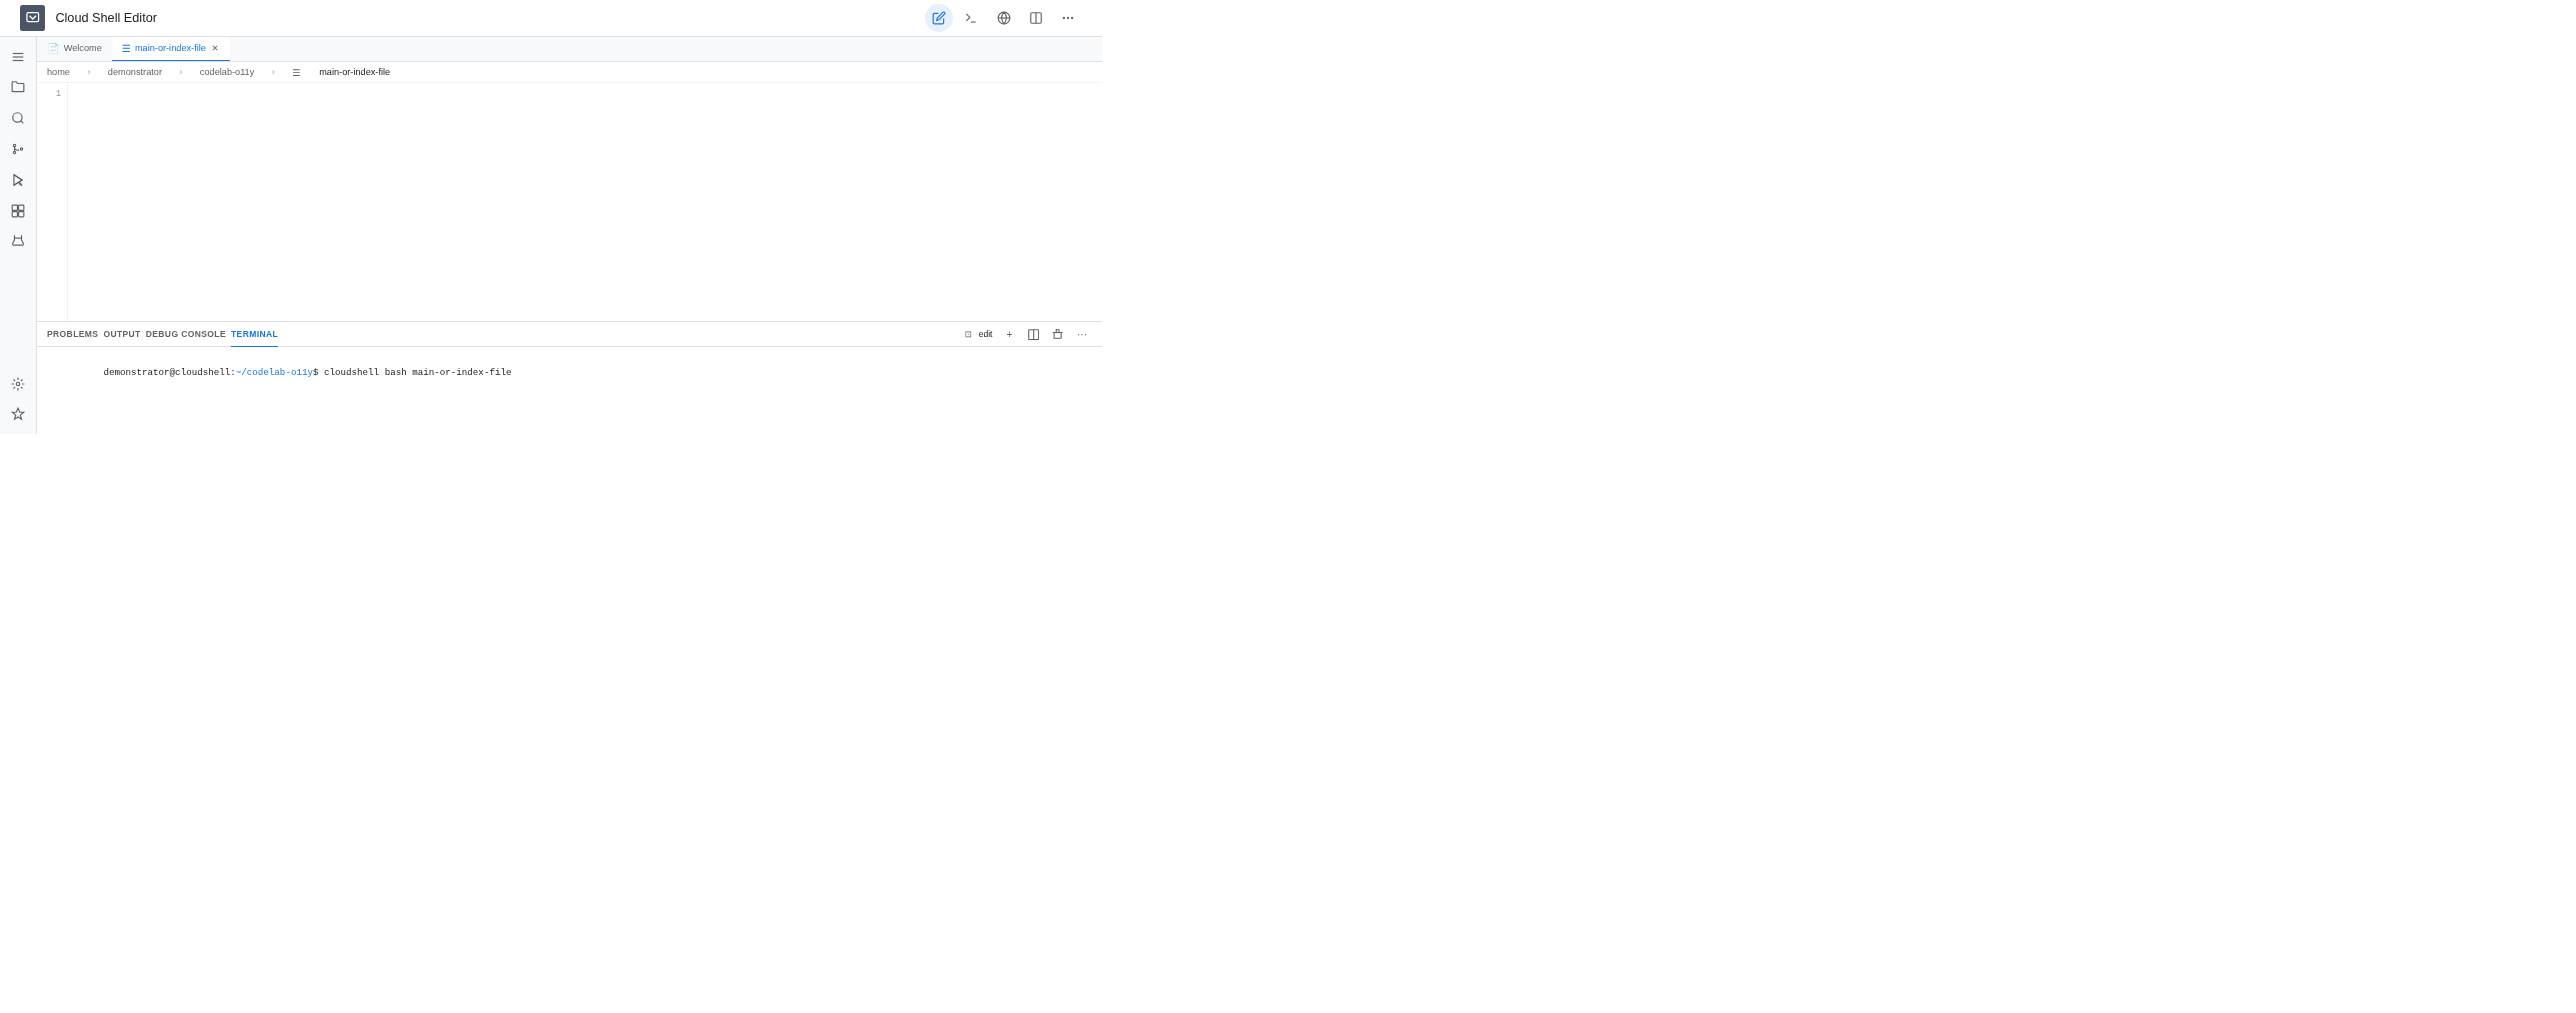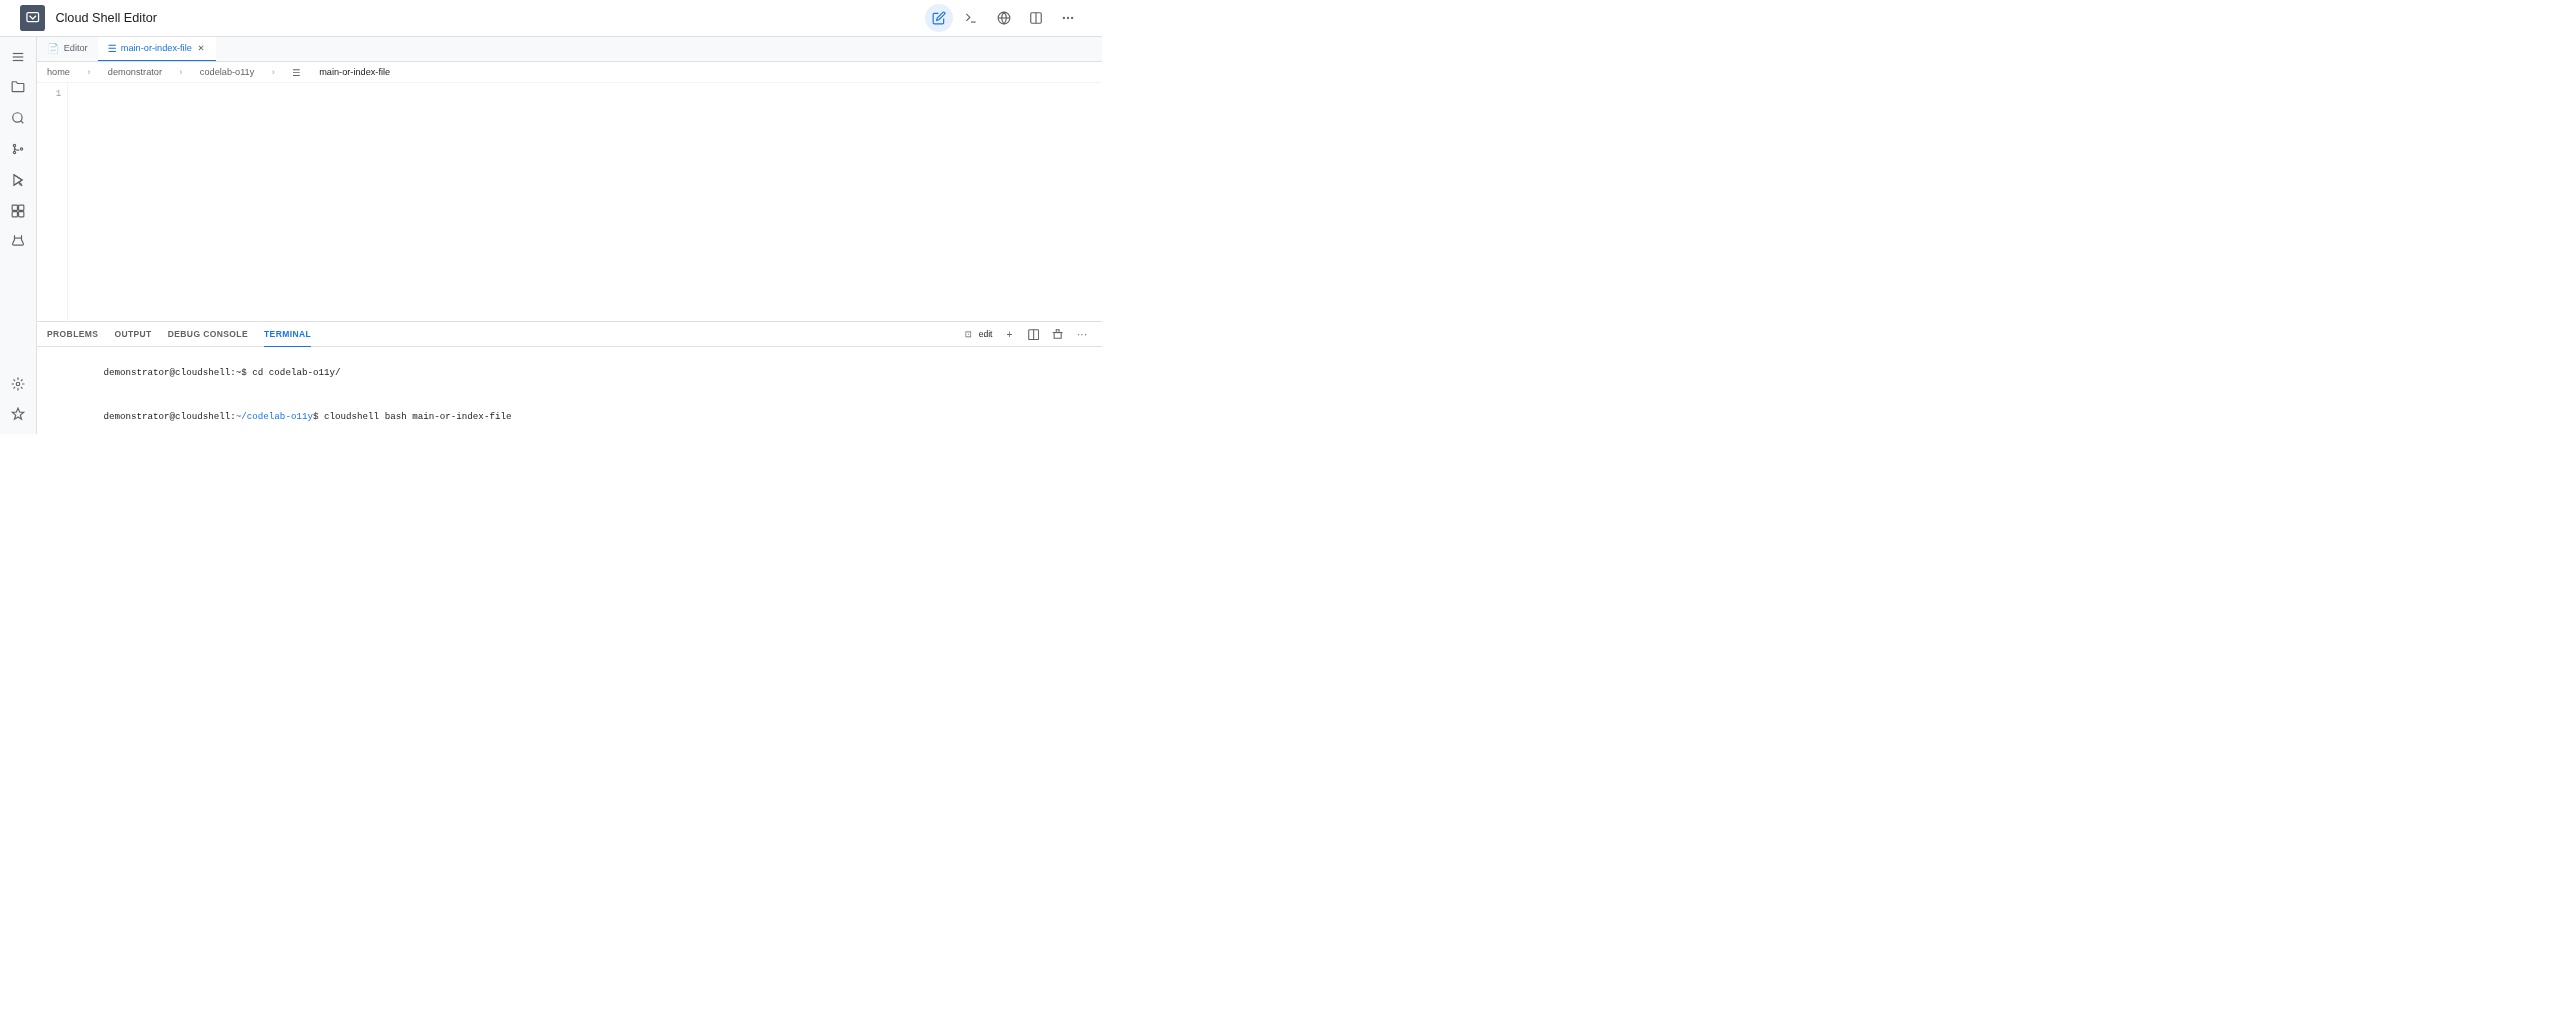--- a/index.html
+++ b/index.html
@@ -193,21 +193,21 @@
       flex-direction: column;
       flex-shrink: 0;
       background: #fff;
     }
     .panel-tabs {
       display: flex;
       align-items: center;
       height: 25.4px;
       border-bottom: 0.7px solid #e0e0e0;
       padding: 0 10px;
-      gap: 16px;
+      gap: 5px;
       flex-shrink: 0;
     }
     .panel-tab {
       font-size: 8.5px;
       font-weight: 600;
       color: #5f6368;
       cursor: pointer;
       text-transform: uppercase;
       letter-spacing: 0.4px;
       height: 25.4px;
@@ -366,21 +366,21 @@
         <polygon points="12,2 15,9 22,9 16,14 18,21 12,17 6,21 8,14 2,9 9,9"></polygon>
       </svg>
     </div>
   </div>
 
   <div class="content-area">
 
     <div class="tabs-bar">
       <div class="tab">
         <span class="tab-icon">📄</span>
-        <span>Editor</span>
+        <span>Welcome</span>
       </div>
       <div class="tab active">
         <span class="tab-icon">☰</span>
         <span>main-or-index-file</span>
         <span class="tab-close">✕</span>
       </div>
     </div>
 
     <div class="breadcrumb">
       <span class="breadcrumb-item">home</span>
@@ -430,23 +430,20 @@
               <line x1="1" y1="5" x2="15" y2="5"></line>
               <rect x="6" y="1" width="4" height="4"></rect>
             </svg>
           </div>
           <div class="panel-tab-action-btn" title="More Actions">···</div>
         </div>
       </div>
 
       <div class="terminal-area">
         <div class="terminal-line">
-          <span class="term-prompt">demonstrator@cloudshell:~$ cd codelab-o11y/</span>
-        </div>
-        <div class="terminal-line">
           <span class="term-prompt">demonstrator@cloudshell:</span><span class="term-path">~/codelab-o11y</span><span class="term-prompt">$ cloudshell bash main-or-index-file</span>
         </div>
 
       </div>
     </div>
   </div>
 </div>
 
 
 </body></html>

